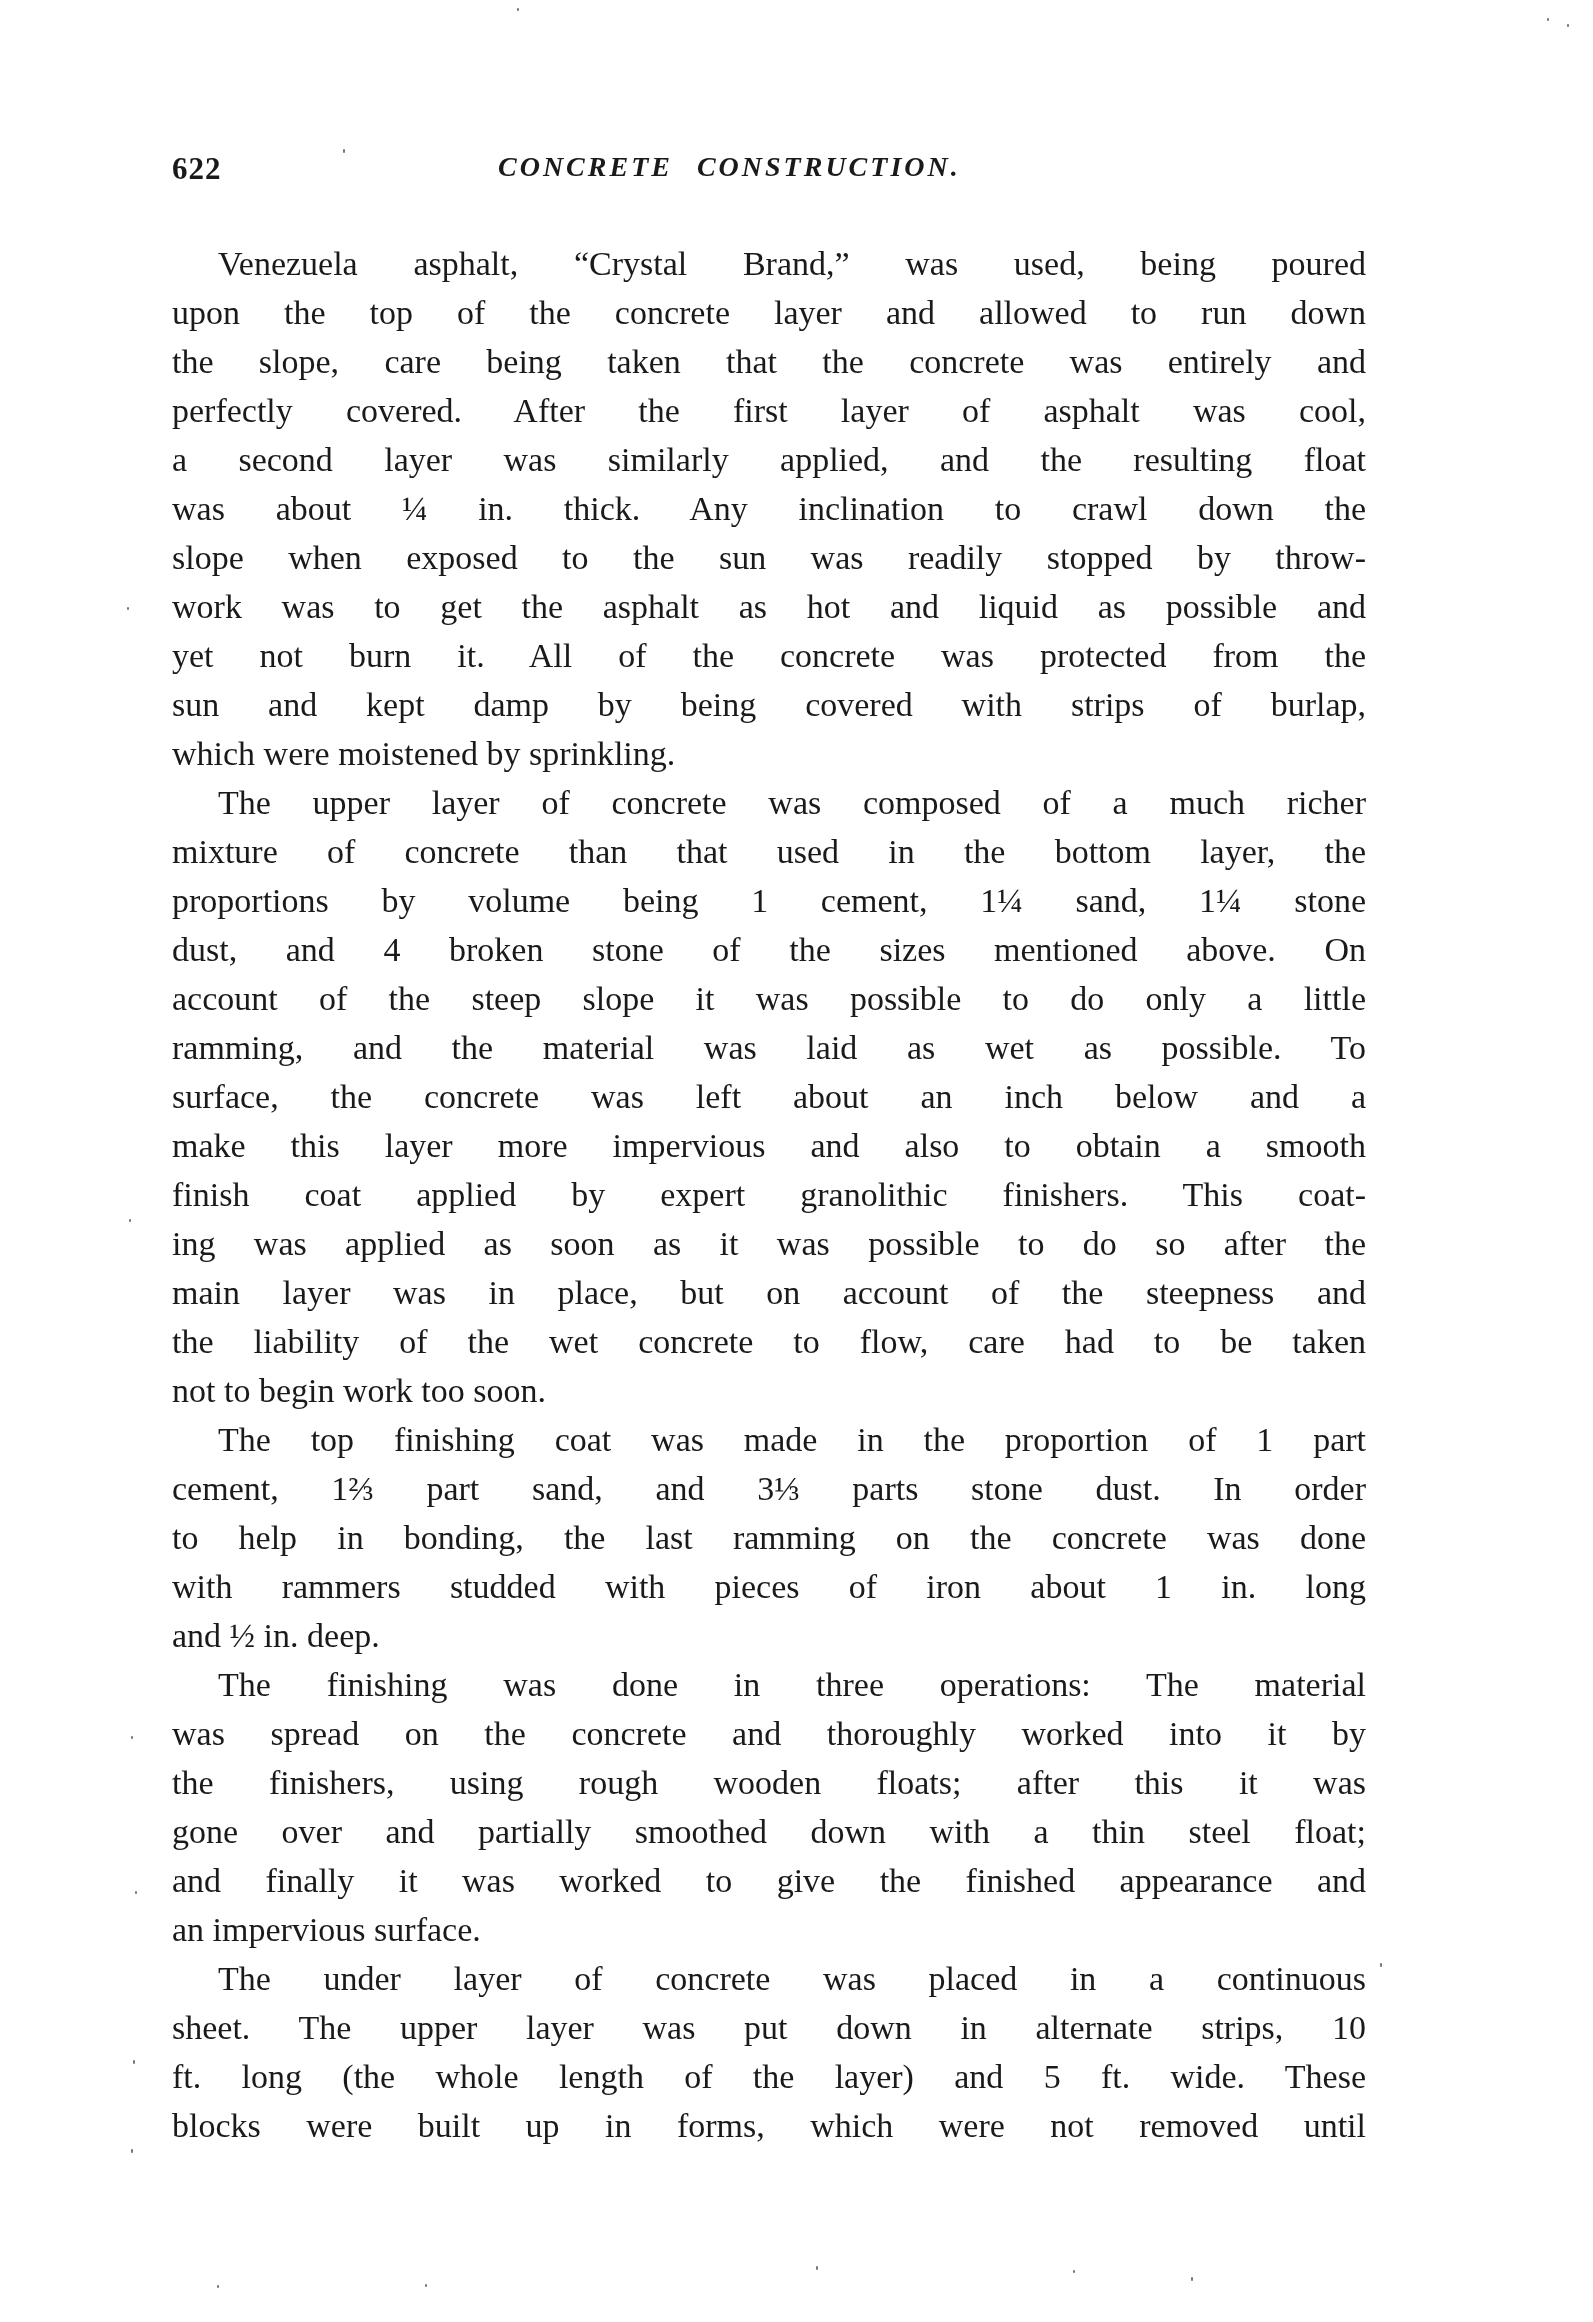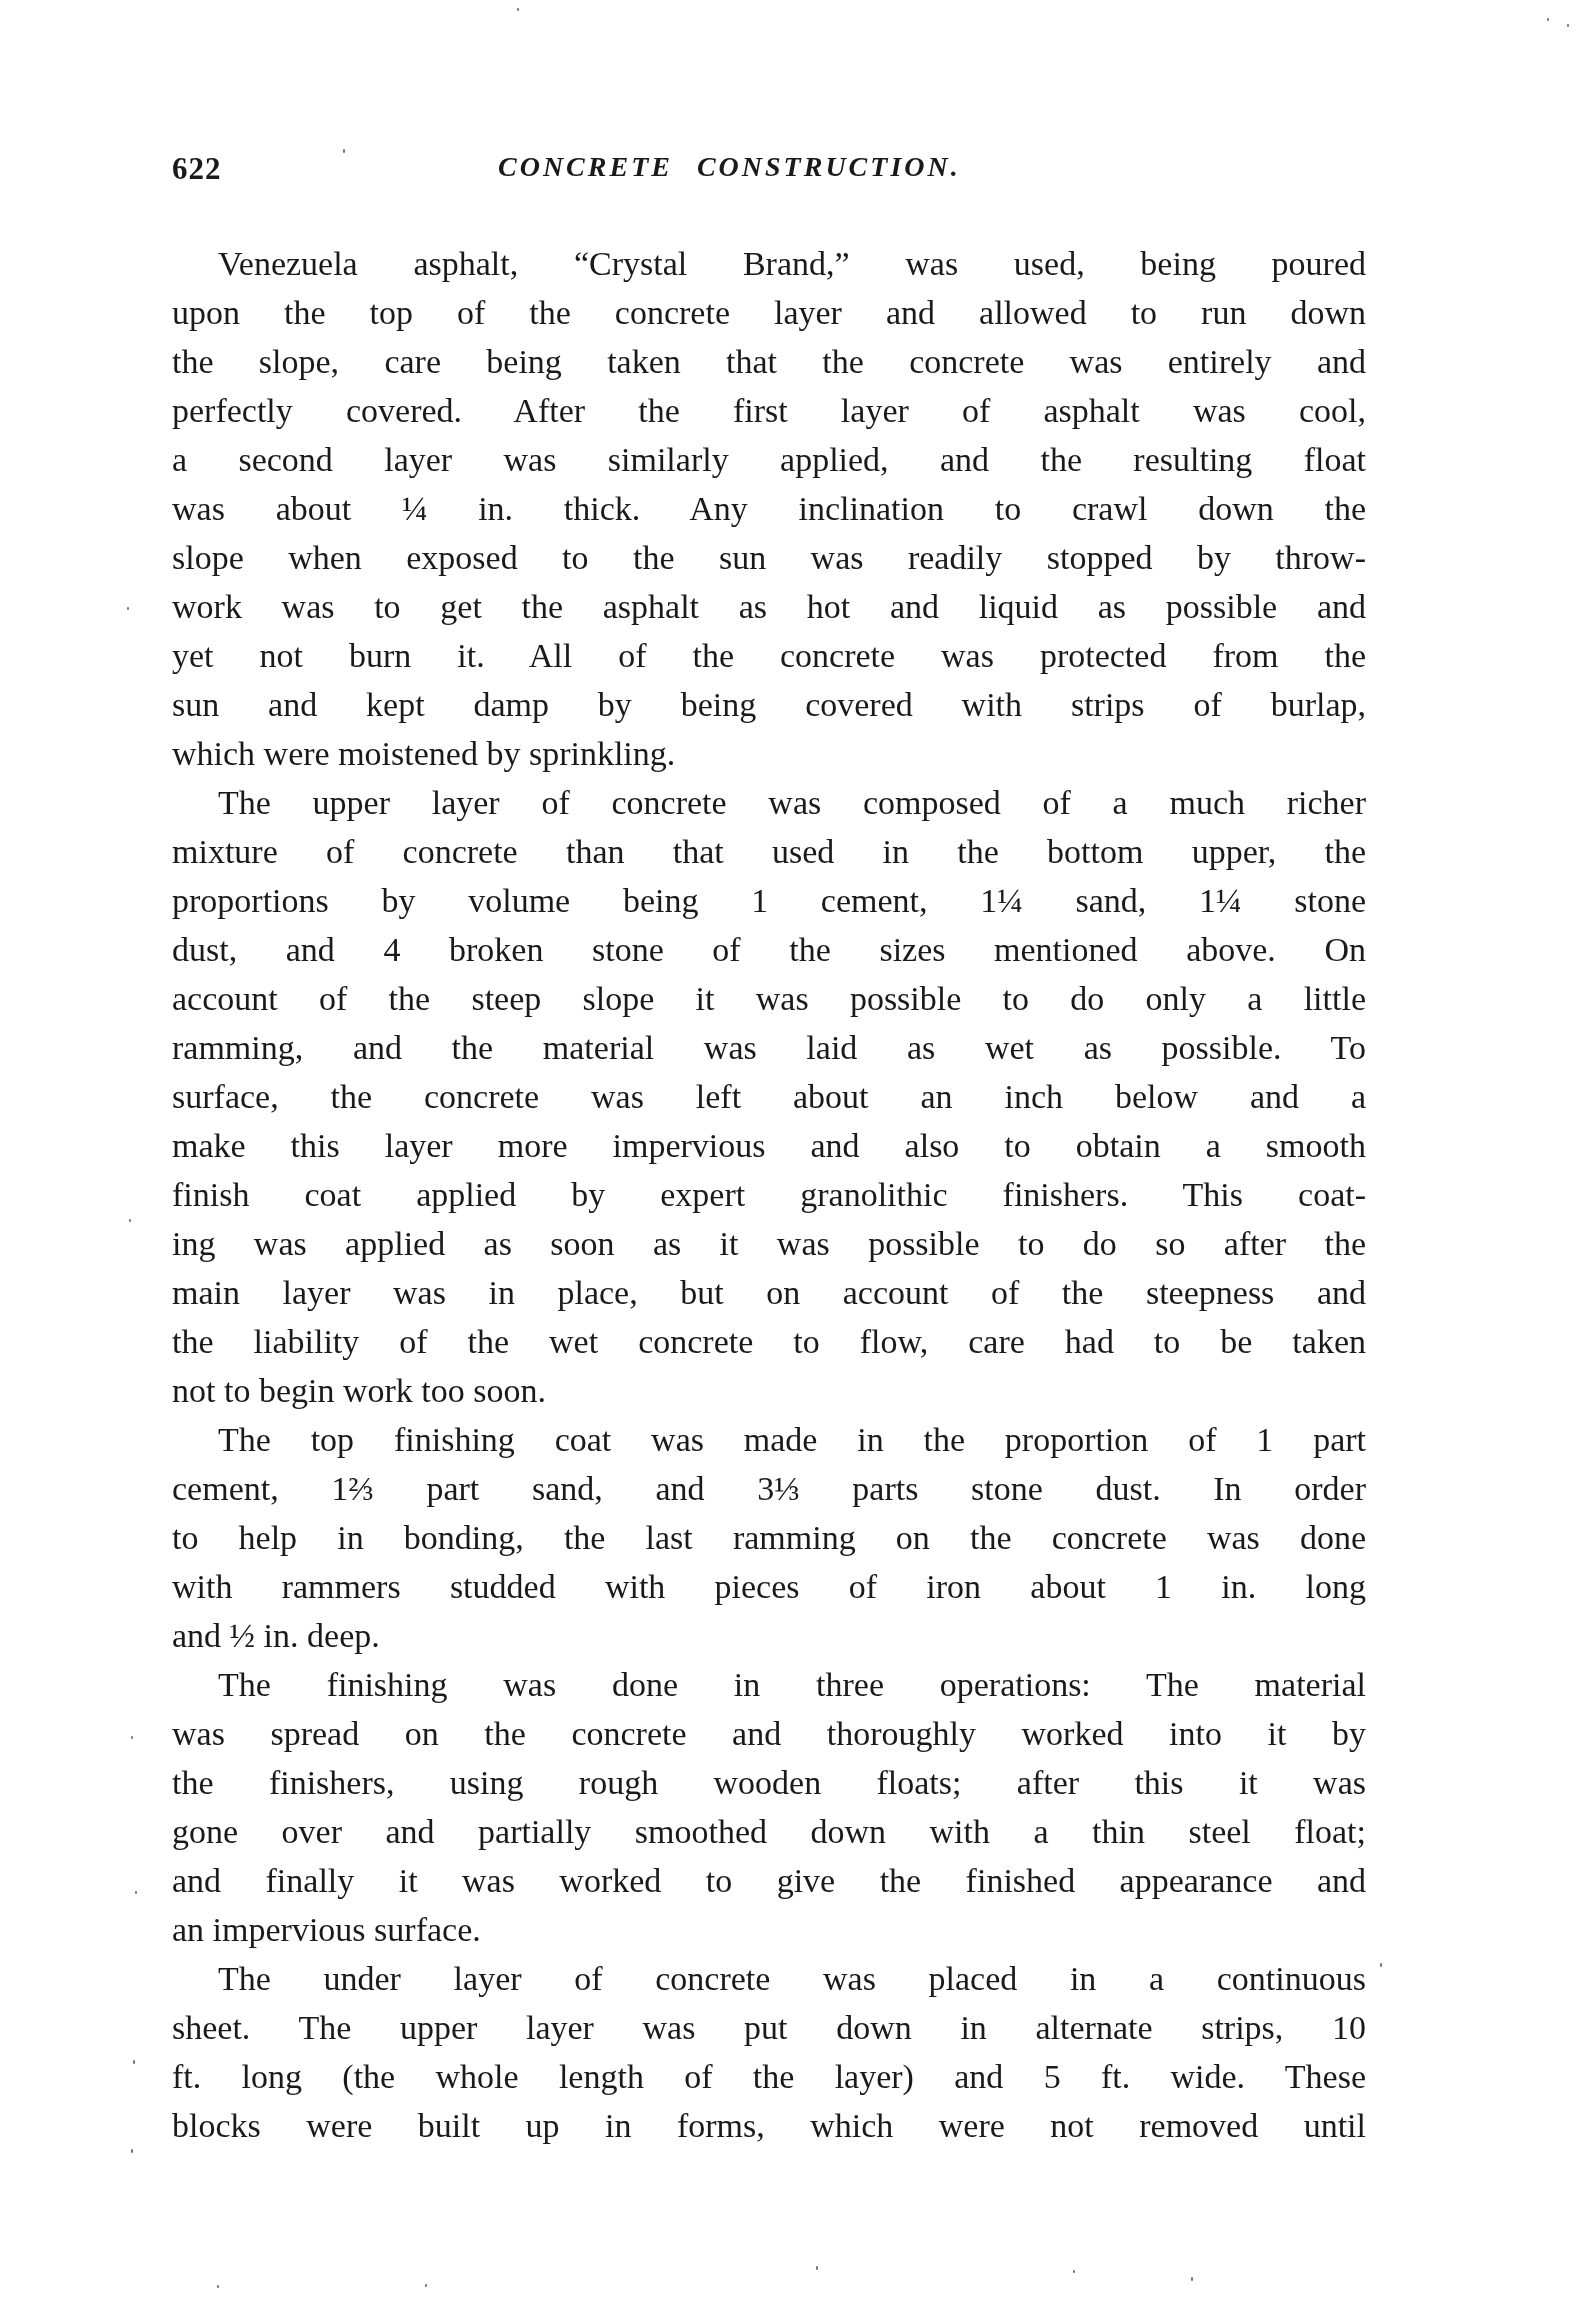--- a/index.html
+++ b/index.html
@@ -93,21 +93,21 @@
       <span class="line">was about ¼ in. thick.  Any inclination to crawl down the</span>
       <span class="line">slope when exposed to the sun was readily stopped by throw-</span>
       <span class="line">work was to get the asphalt as hot and liquid as possible and</span>
       <span class="line">yet not burn it.  All of the concrete was protected from the</span>
       <span class="line">sun and kept damp by being covered with strips of burlap,</span>
       <span class="line last">which were moistened by sprinkling.</span>
     </div>
 
     <div>
       <span class="line indent">The upper layer of concrete was composed of a much richer</span>
-      <span class="line">mixture of concrete than that used in the bottom upper, the</span>
+      <span class="line">mixture of concrete than that used in the bottom layer, the</span>
       <span class="line">proportions by volume being 1 cement, 1¼ sand, 1¼ stone</span>
       <span class="line">dust, and 4 broken stone of the sizes mentioned above.  On</span>
       <span class="line">account of the steep slope it was possible to do only a little</span>
       <span class="line">ramming, and the material was laid as wet as possible.  To</span>
       <span class="line">surface, the concrete was left about an inch below and a</span>
       <span class="line">make this layer more impervious and also to obtain a smooth</span>
       <span class="line">finish coat applied by expert granolithic finishers.  This coat-</span>
       <span class="line">ing was applied as soon as it was possible to do so after the</span>
       <span class="line">main layer was in place, but on account of the steepness and</span>
       <span class="line">the liability of the wet concrete to flow, care had to be taken</span>

